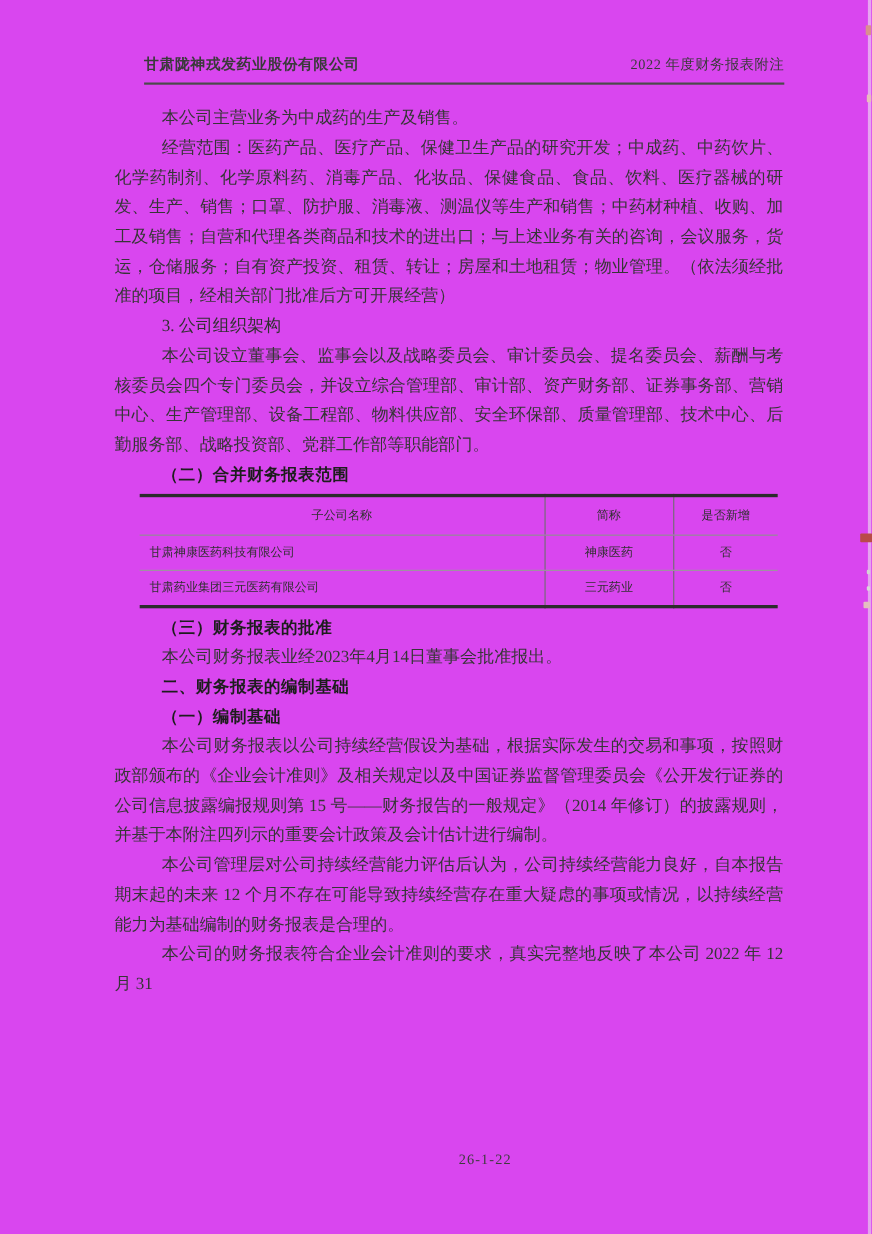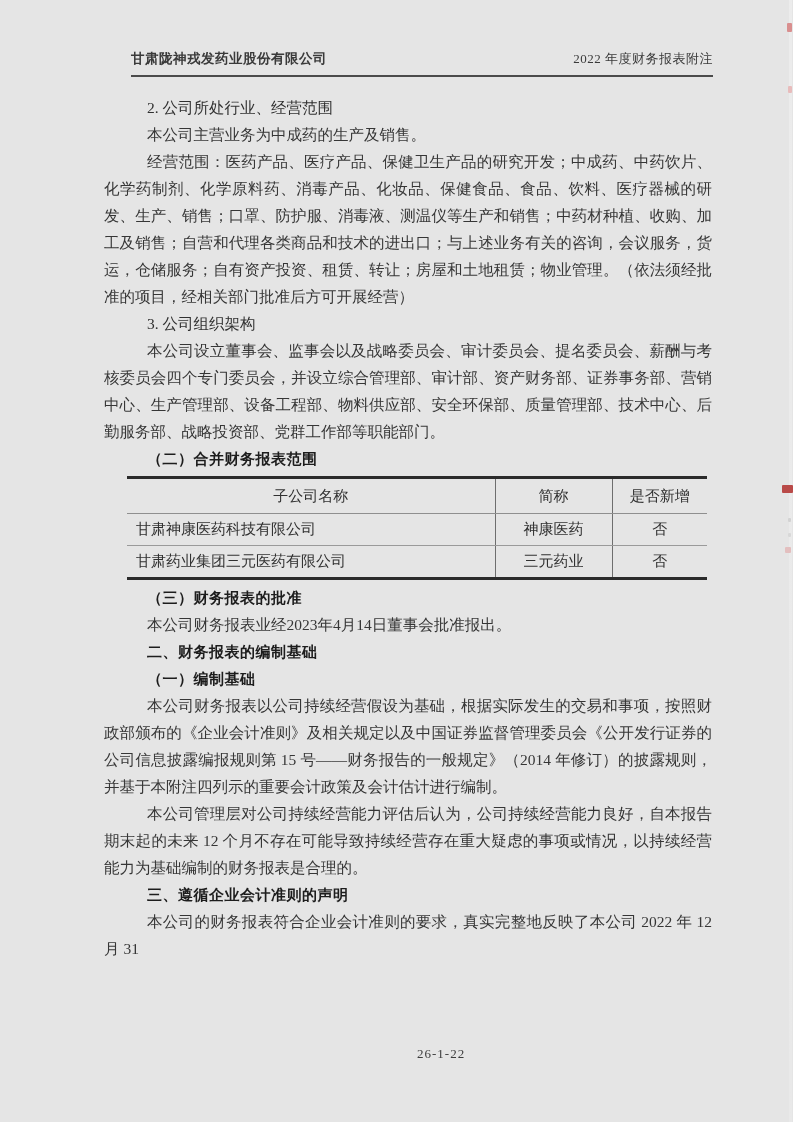--- a/index.html
+++ b/index.html
@@ -4,21 +4,21 @@
 <style>
   html,body{margin:0;padding:0;}
   body{
     width:793px;height:1122px;
     background:#fdfdfc;
     font-family:"Liberation Serif","DejaVu Serif",serif;
     color:#363636;
     position:relative;
     overflow:hidden;
   }
-  .page{position:absolute;inset:0;background:#e5e5e5;padding-left:19px;}
+  .page{position:absolute;inset:0;background:#d946ef;padding-left:19px;}
 
   
   .doc-header{
     position:absolute;top:50px;left:131px;right:80px;
     border-bottom:2px solid #4b4b4b;
     padding-bottom:7px;
     display:flex;justify-content:space-between;align-items:flex-end;
   }
   .company{font-size:13.5px;font-weight:bold;color:#3a3a3a;letter-spacing:.5px;}
   .doc-title{font-size:13px;color:#3a3a3a;letter-spacing:.5px;}
@@ -34,21 +34,21 @@
   .bold-heading{
     margin:0;text-indent:43px;font-weight:bold;color:#1d1d1d;
     font-family:"Liberation Sans","DejaVu Sans",sans-serif;
     font-size:15px;letter-spacing:.5px;
   }
 
   
   table.subs{
     width:580px;margin:4px 0 4px 23px;
     border-collapse:collapse;table-layout:fixed;
-    font-size:15px;color:#303030;
+    font-size:11px;color:#303030;
     border-top:3px solid #2b2b2b;
     border-bottom:3px solid #2b2b2b;
   }
   table.subs col.c1{width:368px;}
   table.subs col.c2{width:117px;}
   table.subs col.c3{width:95px;}
   table.subs th{
     height:32px;font-weight:normal;text-align:center;
     border-bottom:1px solid #8f8f8f;
   }
@@ -79,21 +79,20 @@
 
 <div class="page">
 
   <div class="doc-header">
     <span class="company">甘肃陇神戎发药业股份有限公司</span>
     <span class="doc-title">2022 年度财务报表附注</span>
   </div>
 
   <div class="main">
 
-    <div class="num-heading">2. 公司所处行业、经营范围</div>
     <p>本公司主营业务为中成药的生产及销售。</p>
     <p>经营范围：医药产品、医疗产品、保健卫生产品的研究开发；中成药、中药饮片、化学药制剂、化学原料药、消毒产品、化妆品、保健食品、食品、饮料、医疗器械的研发、生产、销售；口罩、防护服、消毒液、测温仪等生产和销售；中药材种植、收购、加工及销售；自营和代理各类商品和技术的进出口；与上述业务有关的咨询，会议服务，货运，仓储服务；自有资产投资、租赁、转让；房屋和土地租赁；物业管理。（依法须经批准的项目，经相关部门批准后方可开展经营）</p>
 
     <div class="num-heading">3. 公司组织架构</div>
     <p>本公司设立董事会、监事会以及战略委员会、审计委员会、提名委员会、薪酬与考核委员会四个专门委员会，并设立综合管理部、审计部、资产财务部、证券事务部、营销中心、生产管理部、设备工程部、物料供应部、安全环保部、质量管理部、技术中心、后勤服务部、战略投资部、党群工作部等职能部门。</p>
 
     <div class="bold-heading">（二）合并财务报表范围</div>
 
     <table class="subs">
       <colgroup>
@@ -124,21 +123,20 @@
 
     <div class="bold-heading">（三）财务报表的批准</div>
     <p>本公司财务报表业经2023年4月14日董事会批准报出。</p>
 
     <div class="bold-heading">二、财务报表的编制基础</div>
     <div class="bold-heading">（一）编制基础</div>
     <p>本公司财务报表以公司持续经营假设为基础，根据实际发生的交易和事项，按照财政部颁布的《企业会计准则》及相关规定以及中国证券监督管理委员会《公开发行证券的公司信息披露编报规则第 15 号——财务报告的一般规定》（2014 年修订）的披露规则，并基于本附注四列示的重要会计政策及会计估计进行编制。</p>
 
     <p>本公司管理层对公司持续经营能力评估后认为，公司持续经营能力良好，自本报告期末起的未来 12 个月不存在可能导致持续经营存在重大疑虑的事项或情况，以持续经营能力为基础编制的财务报表是合理的。</p>
 
-    <div class="bold-heading">三、遵循企业会计准则的声明</div>
     <p>本公司的财务报表符合企业会计准则的要求，真实完整地反映了本公司 2022 年 12 月 31</p>
 
   </div>
 
   <div class="page-footer">26-1-22</div>
 
   <div class="edge-streak"></div>
   <div class="red-mark rm1"></div>
   <div class="red-mark rm2"></div>
   <div class="red-mark rm3"></div>

